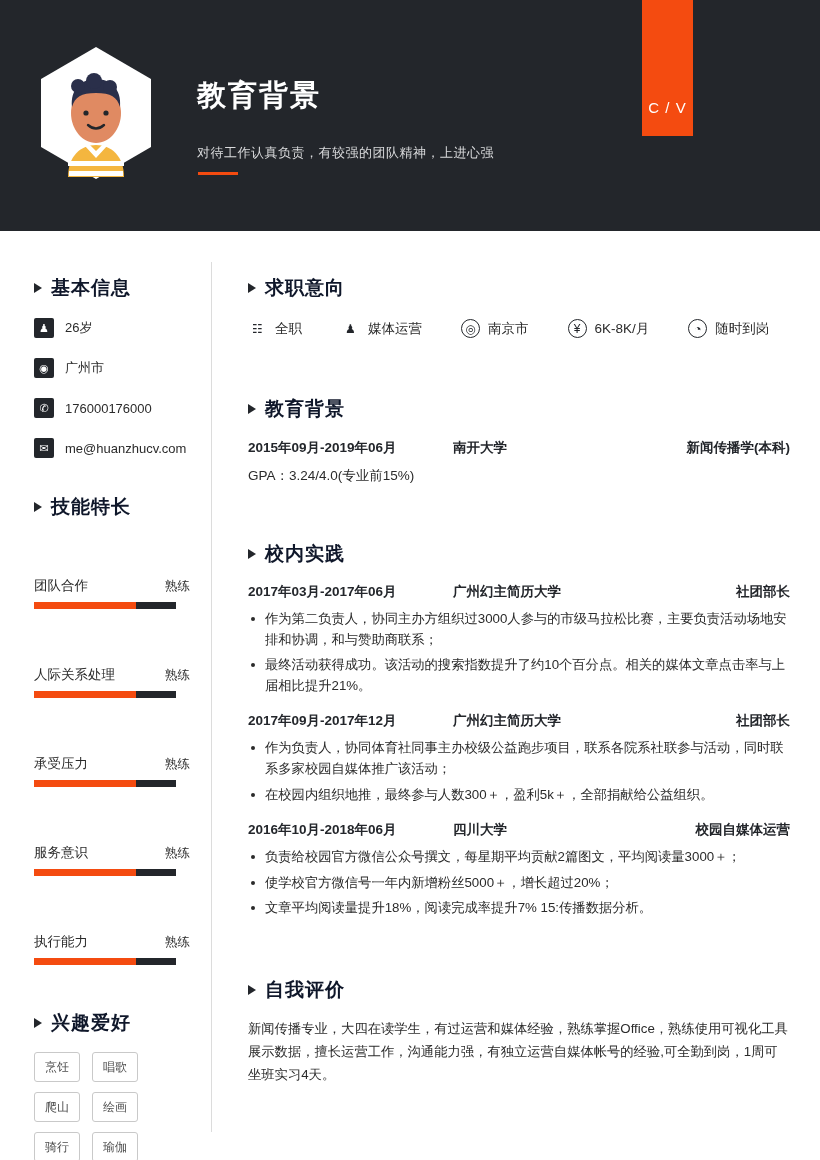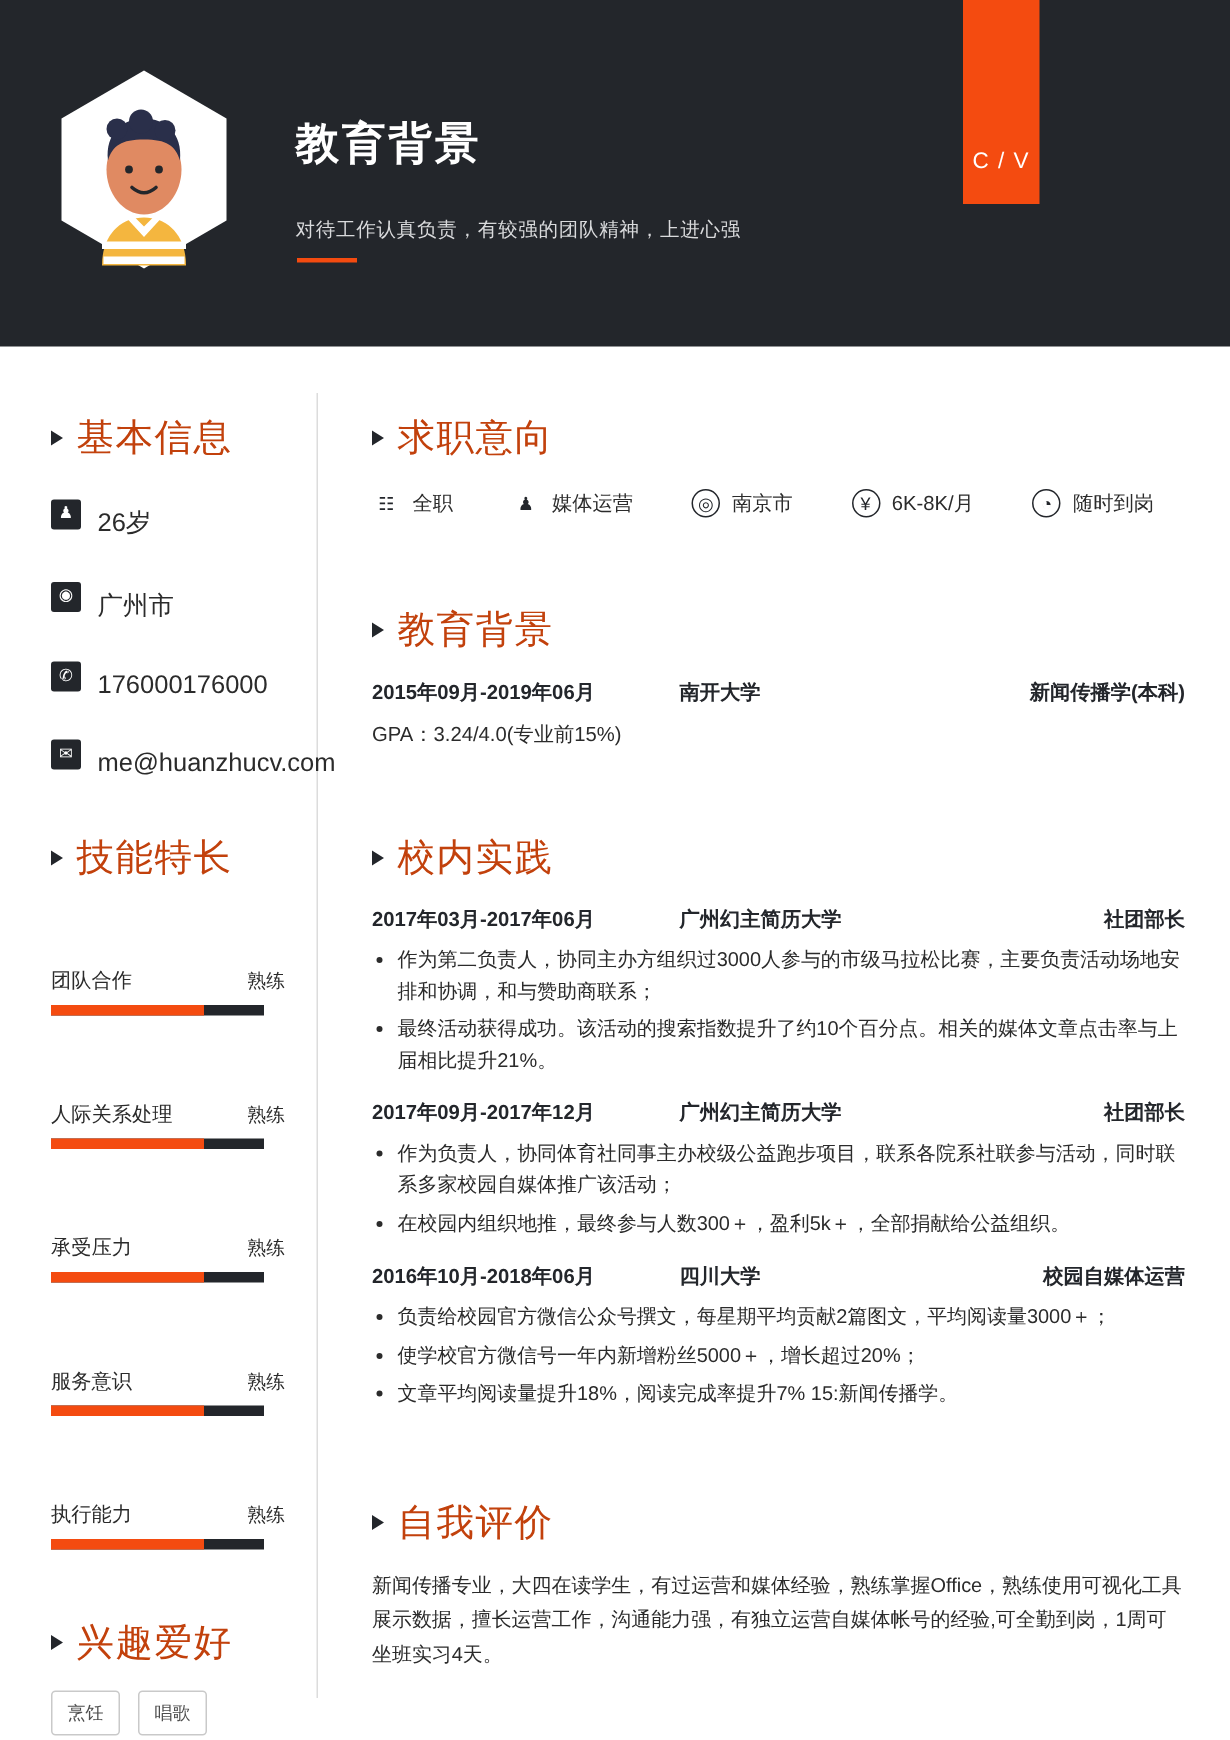--- a/index.html
+++ b/index.html
@@ -50,33 +50,33 @@
   }
 
   
   .sec-head { display: flex; align-items: center; gap: 9px; }
   .sec-head .tri {
     width: 0; height: 0;
     border-left: 8px solid #23262b;
     border-top: 5.5px solid transparent;
     border-bottom: 5.5px solid transparent;
   }
-  .sec-head .txt { font-size: 25px; font-weight: normal; color: #c2410c; letter-spacing: 1px; }
+  .sec-head .txt { font-size: 19px; font-weight: bold; color: #0f172a; letter-spacing: 1px; }
 
   
   .left-pad { padding: 0 22px 0 34px; }
   .basic-head { margin-top: 44px; }
   .contact-list { margin-top: 17px; }
   .contact-row { display: flex; align-items: center; gap: 11px; margin-bottom: 20px; }
   .ic {
     width: 20px; height: 20px; background: #23262b; border-radius: 2px;
     display: flex; align-items: center; justify-content: center;
     color: #fff; font-size: 11px; line-height: 1; flex: none;
   }
-  .contact-txt { font-size: 17px; color: #2b2b2b; margin-top: 12px; }
+  .contact-txt { font-size: 13px; color: #2b2b2b; }
 
   
   .skills-head { margin-top: 36px; }
   .skill { margin-top: 17px; }
   .skill-row { display: flex; justify-content: space-between; align-items: baseline; }
   .skill-name { font-size: 13.5px; color: #2b2b2b; margin-top: 40px; }
   .skill-level { font-size: 12.5px; color: #2b2b2b; }
   .bar-bg { position: relative; margin-top: 7px; height: 7px; background: #23262b; width: 142px; }
   .bar-fg { position: absolute; left: 0; top: 0; height: 7px; background: #f44b10; }
 
@@ -343,21 +343,21 @@
 
       <div class="exp-block">
         <div class="row3">
           <span class="c1">2016年10月-2018年06月</span>
           <span class="c2">四川大学</span>
           <span class="c3">校园自媒体运营</span>
         </div>
         <ul class="bullets">
           <li>负责给校园官方微信公众号撰文，每星期平均贡献2篇图文，平均阅读量3000＋；</li>
           <li>使学校官方微信号一年内新增粉丝5000＋，增长超过20%；</li>
-          <li>文章平均阅读量提升18%，阅读完成率提升7% 15:新闻传播学。</li>
+          <li>文章平均阅读量提升18%，阅读完成率提升7% 15:传播数据分析。</li>
         </ul>
       </div>
 
       <div class="sec-head self-head">
         <span class="tri"></span>
         <span class="txt">自我评价</span>
       </div>
       <div class="self-text">新闻传播专业，大四在读学生，有过运营和媒体经验，熟练掌握Office，熟练使用可视化工具展示数据，擅长运营工作，沟通能力强，有独立运营自媒体帐号的经验,可全勤到岗，1周可坐班实习4天。</div>
 
     </div>

